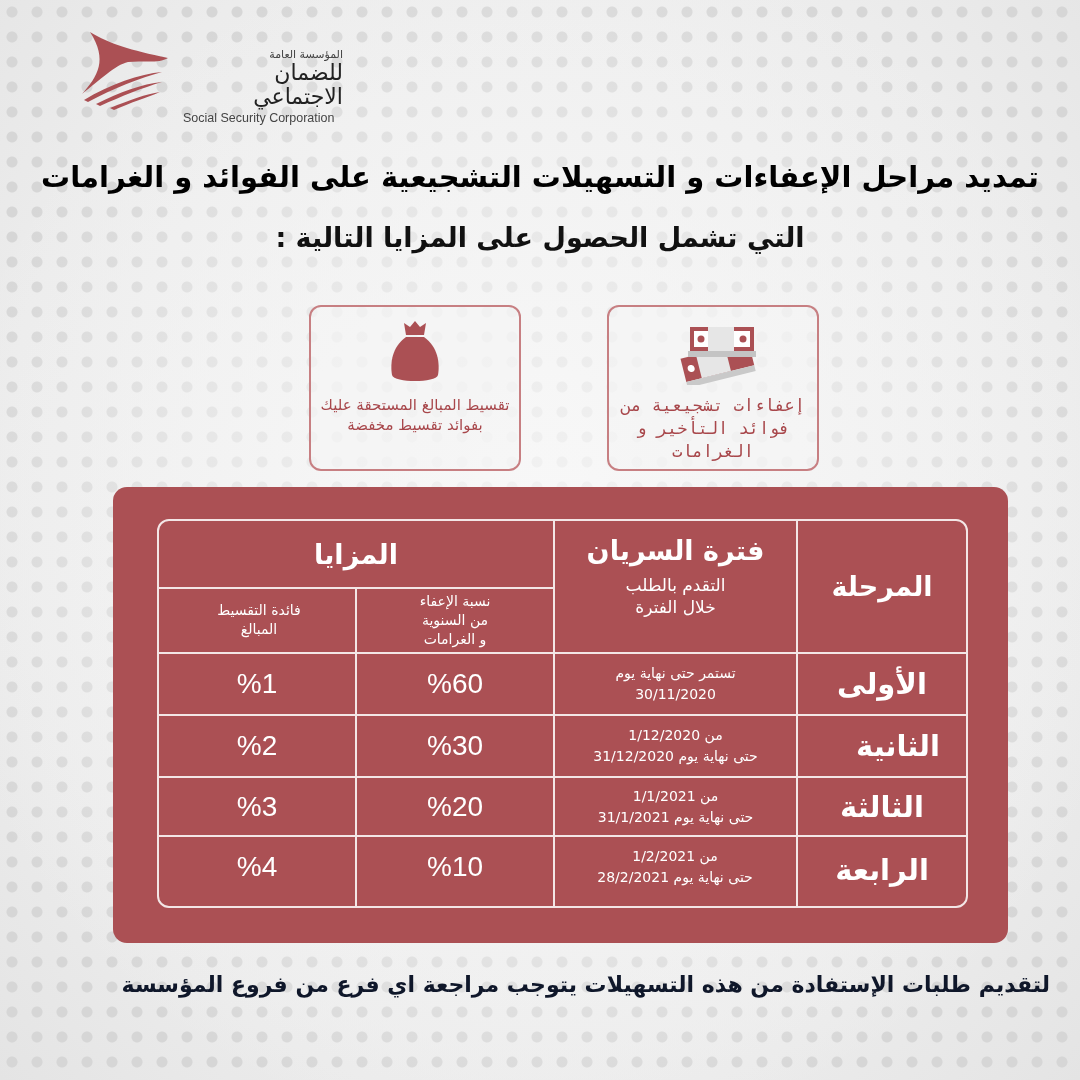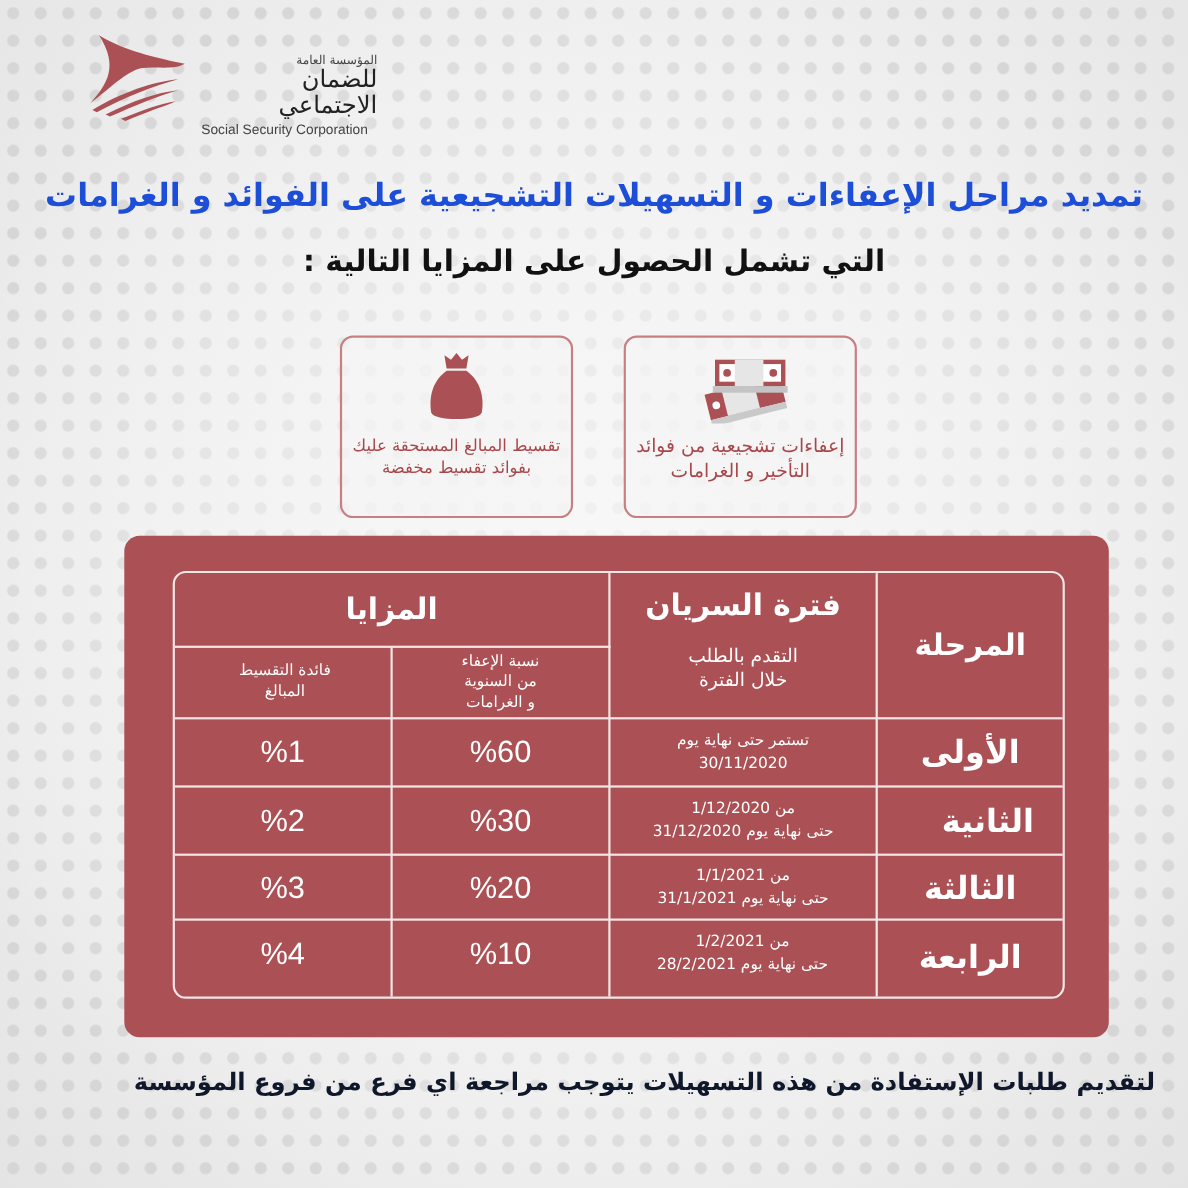--- a/index.html
+++ b/index.html
@@ -26,21 +26,21 @@
       position: absolute; left: 103px; top: 18px; color: #333;
       text-align: left;
     }
     .logo-ar1 { font-size: 11px; direction: rtl; text-align: right; width: 160px; color:#444; }
     .logo-ar2 { font-size: 22px; direction: rtl; text-align: right; width: 160px; color:#222; line-height: 24px; }
     .logo-en { font-size: 12.5px; color: #444; margin-top: 2px; font-family: "Liberation Sans", sans-serif; }
 
     .title {
       position: absolute; left: 40px; right: 40px; top: 160px;
       text-align: center; direction: rtl;
-      font-size: 29px; font-weight: bold; color: #1d4ed8;
+      font-size: 29px; font-weight: bold; color: #000000;
       font-family: "DejaVu Sans", sans-serif;
     }
     .subtitle {
       position: absolute; left: 40px; right: 40px; top: 222px;
       text-align: center; direction: rtl;
       font-size: 27px; font-weight: bold; color: #111;
     }
 
     .card {
       position: absolute; top: 305px; width: 212px; height: 166px;
@@ -97,21 +97,21 @@
   <div class="logo-text">
     <div class="logo-ar1">المؤسسة العامة</div>
     <div class="logo-ar2">للضمان الاجتماعي</div>
     <div class="logo-en">Social Security Corporation</div>
   </div>
 </div>
 
 <div class="title">تمديد مراحل الإعفاءات و التسهيلات التشجيعية على الفوائد و الغرامات</div>
 <div class="subtitle">التي تشمل الحصول على المزايا التالية  :</div>
 
-<div class="card right" style="left:567px;">
+<div class="card right" style="left:607px;font-family:Liberation Mono, monospace;">
   <div class="card-icon" style="top:14px;">
     <svg width="90" height="64" viewBox="0 0 90 64">
       <g transform="rotate(-14 45 40)">
         <rect x="14" y="30" width="70" height="24" fill="#ab5054"></rect>
         <rect x="30" y="30" width="30" height="24" fill="#e6e6e6"></rect>
         <circle cx="22" cy="42" r="3.5" fill="#fff"></circle>
         <rect x="14" y="54" width="70" height="6" fill="#c9c9c9"></rect>
       </g>
       <rect x="22" y="6" width="64" height="24" fill="#ab5054"></rect>
       <rect x="26" y="10" width="56" height="16" fill="#fff"></rect>
@@ -146,21 +146,21 @@
   <div class="hline" style="left:0; width:807px; top:193px;"></div>
   <div class="hline" style="left:0; width:807px; top:255px;"></div>
   <div class="hline" style="left:0; width:807px; top:314px;"></div>
 
   <div class="cell" style="left:639px; width:168px; top:0; height:131px;">
     <span class="h-big">المرحلة</span>
   </div>
 
   <div class="cell" style="left:396px; width:241px; top:0; height:131px; justify-content:flex-start; padding-top:14px;">
     <span class="h-big">فترة السريان</span>
-    <span class="h-mid" style="margin-top:20px;">التقدم بالطلب</span>
+    <span class="h-mid" style="margin-top:8px;">التقدم بالطلب</span>
     <span class="h-mid">خلال الفترة</span>
   </div>
 
   <div class="cell" style="left:0; width:394px; top:0; height:66px;">
     <span class="h-big">المزايا</span>
   </div>
 
   <div class="cell" style="left:198px; width:196px; top:68px; height:63px;">
     <span class="h-small">نسبة الإعفاء</span>
     <span class="h-small">من السنوية</span>

